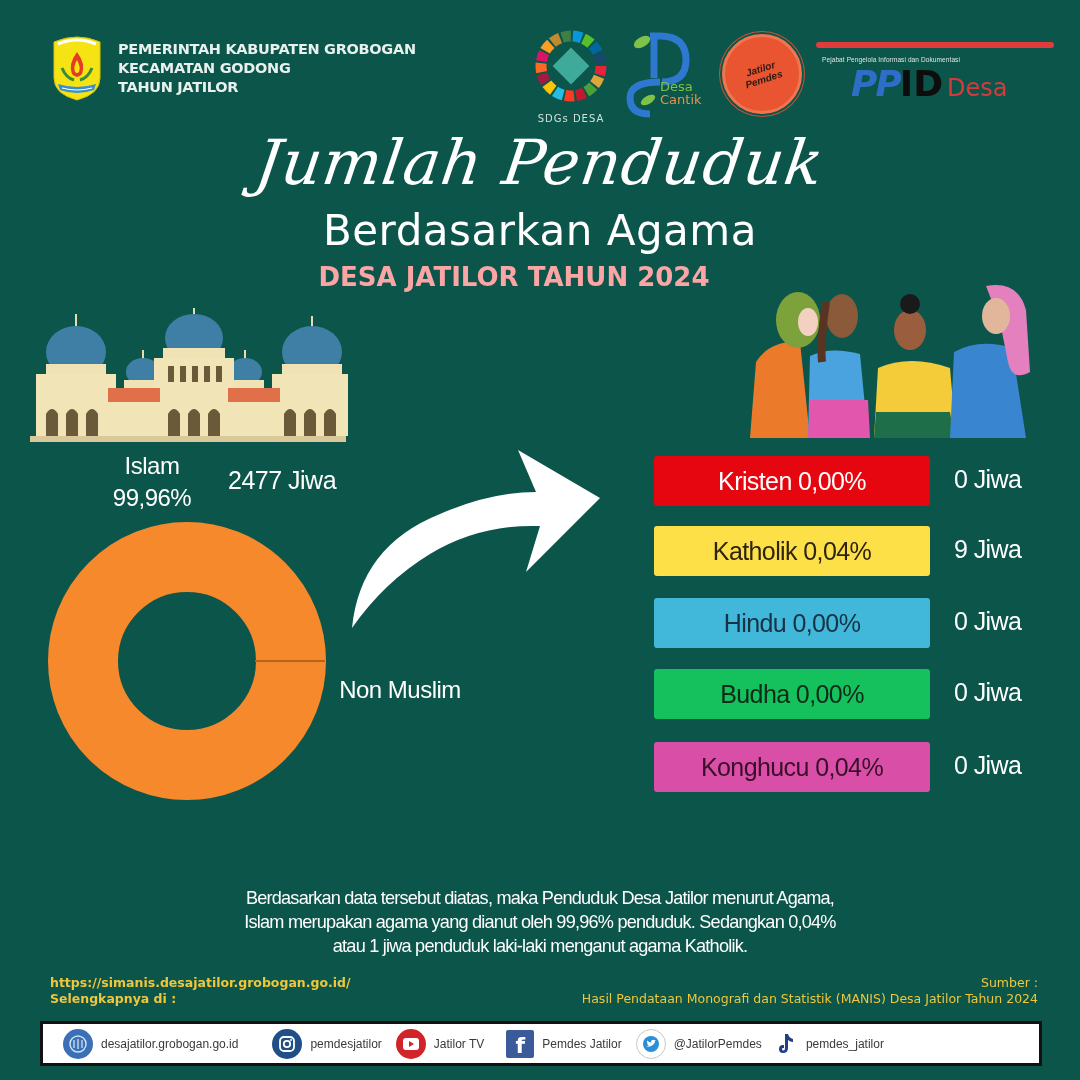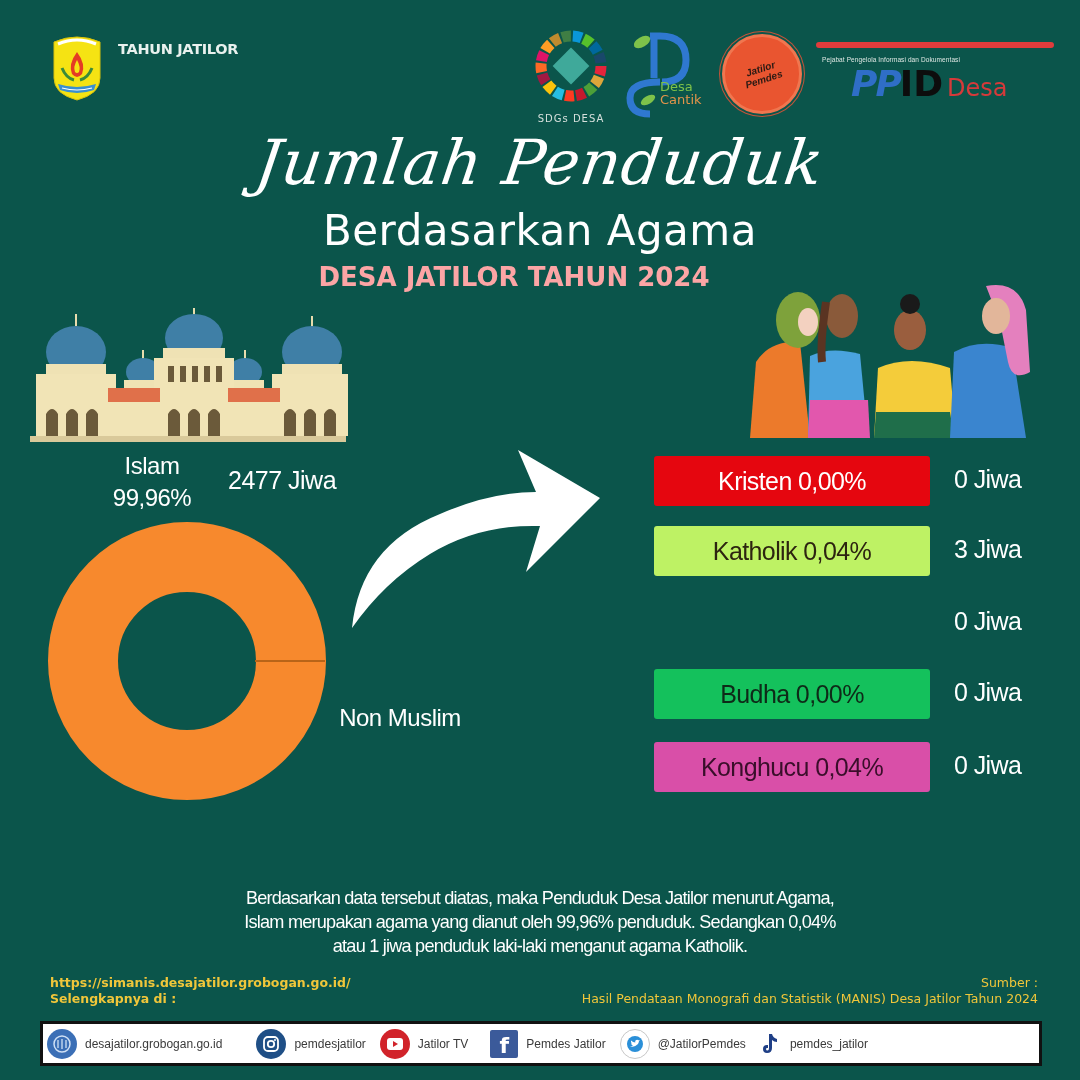--- a/index.html
+++ b/index.html
@@ -39,59 +39,61 @@
   
   .mosque { left: 28px; top: 308px; width: 320px; height: 136px; }
   .people { left: 750px; top: 282px; width: 300px; height: 156px; }
 
   
   .islam-label { left: 82px; top: 450px; width: 140px; text-align: center; font-size: 24px; line-height: 32px; letter-spacing: -0.5px; }
   .islam-count { left: 228px; top: 466px; font-size: 25px; letter-spacing: -0.5px; }
 
   
   .donut { left: 48px; top: 522px; width: 278px; height: 278px; }
-  .nonmuslim { left: 330px; top: 700px; width: 140px; text-align: center; font-size: 24px; line-height: 36px; letter-spacing: -0.5px; }
+  .nonmuslim { left: 330px; top: 672px; width: 140px; text-align: center; font-size: 24px; line-height: 36px; letter-spacing: -0.5px; }
 
   
   .arrow { left: 330px; top: 436px; width: 270px; height: 210px; }
 
   
   .rel-list { left: 654px; top: 456px; width: 400px; }
   .rel-row { position: absolute; left: 0; width: 400px; height: 50px; }
   .rel-box { position: absolute; left: 0; top: 0; width: 276px; height: 50px; border-radius: 3px; display: flex; align-items: center; justify-content: center; font-size: 25px; letter-spacing: -0.6px; }
   .rel-count { position: absolute; left: 300px; top: 9px; font-size: 25px; letter-spacing: -0.6px; color: #fff; }
 
   
   .desc { left: 100px; width: 880px; top: 886px; text-align: center; font-family: "Liberation Sans", sans-serif; font-size: 18.5px; line-height: 24px; letter-spacing: -0.8px; color: #fff; transform: scaleX(0.98); }
 
   
   .more { left: 50px; top: 975px; font-family: "DejaVu Sans", sans-serif; font-weight: bold; font-size: 12.5px; line-height: 16px; color: #f0c63a; }
   .source { right: 42px; top: 975px; text-align: right; font-family: "DejaVu Sans", sans-serif; font-weight: normal; font-size: 12.5px; line-height: 16px; color: #f0c63a; }
 
   
-  .social { left: 40px; top: 1021px; width: 1002px; height: 45px; background: #fff; border: 3px solid #111; display: flex; align-items: center; padding-left: 4px; gap: 0; }
+  .social { left: 40px; top: 1021px; width: 1002px; height: 45px; background: #fff; border: 3px solid #111; display: flex; align-items: center; padding-left: 20px; gap: 0; }
   .soc-item { display: flex; align-items: center; margin-right: 14px; }
   .soc-icon { width: 30px; height: 30px; border-radius: 50%; display: flex; align-items: center; justify-content: center; margin-right: 8px; flex-shrink: 0; }
   .soc-text { font-size: 12px; color: #3a3a3a; white-space: nowrap; }
 </style>
 </head>
 <body>
 
 <div class="abs gov-logo">
   <svg width="54" height="68" viewBox="0 0 54 68">
     <path d="M4 8 Q27 -2 50 8 L50 44 Q50 60 27 66 Q4 60 4 44 Z" fill="#f5e313" stroke="#d9c10c" stroke-width="1"></path>
     <path d="M8 10 Q27 2 46 10" stroke="#fff" stroke-width="3" fill="none"></path>
     <path d="M27 18 Q18 30 22 40 Q27 46 32 40 Q36 30 27 18 Z" fill="#e43c24"></path>
     <path d="M27 26 Q23 33 25 38 Q27 40 29 38 Q31 33 27 26 Z" fill="#f5e313"></path>
     <path d="M12 34 Q16 44 24 46 M42 34 Q38 44 30 46" stroke="#3a8a3a" stroke-width="3" fill="none"></path>
     <path d="M8 50 Q27 56 46 50 L44 56 Q27 62 10 56 Z" fill="#3a8fd0"></path>
     <path d="M12 54 Q27 58 42 54" stroke="#fff" stroke-width="1.2" fill="none"></path>
   </svg>
 </div>
 <div class="abs gov-text">
+  <div>PEMERINTAH KABUPATEN GROBOGAN</div>
+  <div>KECAMATAN GODONG</div>
   <div>TAHUN JATILOR</div>
 </div>
 
 <div class="abs sdgs-logo">
   <svg width="86" height="82" viewBox="0 0 86 82">
     <g transform="translate(43,40)">
       <g stroke-width="11" fill="none">
         <circle r="30" stroke="#e5243b" stroke-dasharray="9 180" stroke-dashoffset="0"></circle>
         <circle r="30" stroke="#dda63a" stroke-dasharray="9 180" stroke-dashoffset="-11"></circle>
         <circle r="30" stroke="#4c9f38" stroke-dasharray="9 180" stroke-dashoffset="-22"></circle>
@@ -253,24 +255,25 @@
     <path d="M22 192 Q30 110 110 78 Q160 56 206 56 L188 14 L270 62 L196 136 L210 90 Q150 88 100 118 Q54 146 22 192 Z" fill="#ffffff"></path>
   </svg>
 </div>
 
 <div class="abs rel-list">
   <div class="rel-row" style="top:0px">
     <div class="rel-box" style="background:#e5060f;color:#ffffff">Kristen 0,00%</div>
     <div class="rel-count">0 Jiwa</div>
   </div>
   <div class="rel-row" style="top:70px">
-    <div class="rel-box" style="background:#bef264;color:#2d2410">Katholik 0,04%</div>
-    <div class="rel-count">3 Jiwa</div>
+    <div class="rel-box" style="background:#fde047;color:#2d2410">Katholik 0,04%</div>
+    <div class="rel-count">9 Jiwa</div>
   </div>
   <div class="rel-row" style="top:142px">
+    <div class="rel-box" style="background:#41b7d9;color:#163244">Hindu 0,00%</div>
     <div class="rel-count">0 Jiwa</div>
   </div>
   <div class="rel-row" style="top:213px">
     <div class="rel-box" style="background:#14c15c;color:#0e2a18">Budha 0,00%</div>
     <div class="rel-count">0 Jiwa</div>
   </div>
   <div class="rel-row" style="top:286px">
     <div class="rel-box" style="background:#d94fa8;color:#3a0e2a">Konghucu 0,04%</div>
     <div class="rel-count">0 Jiwa</div>
   </div>

